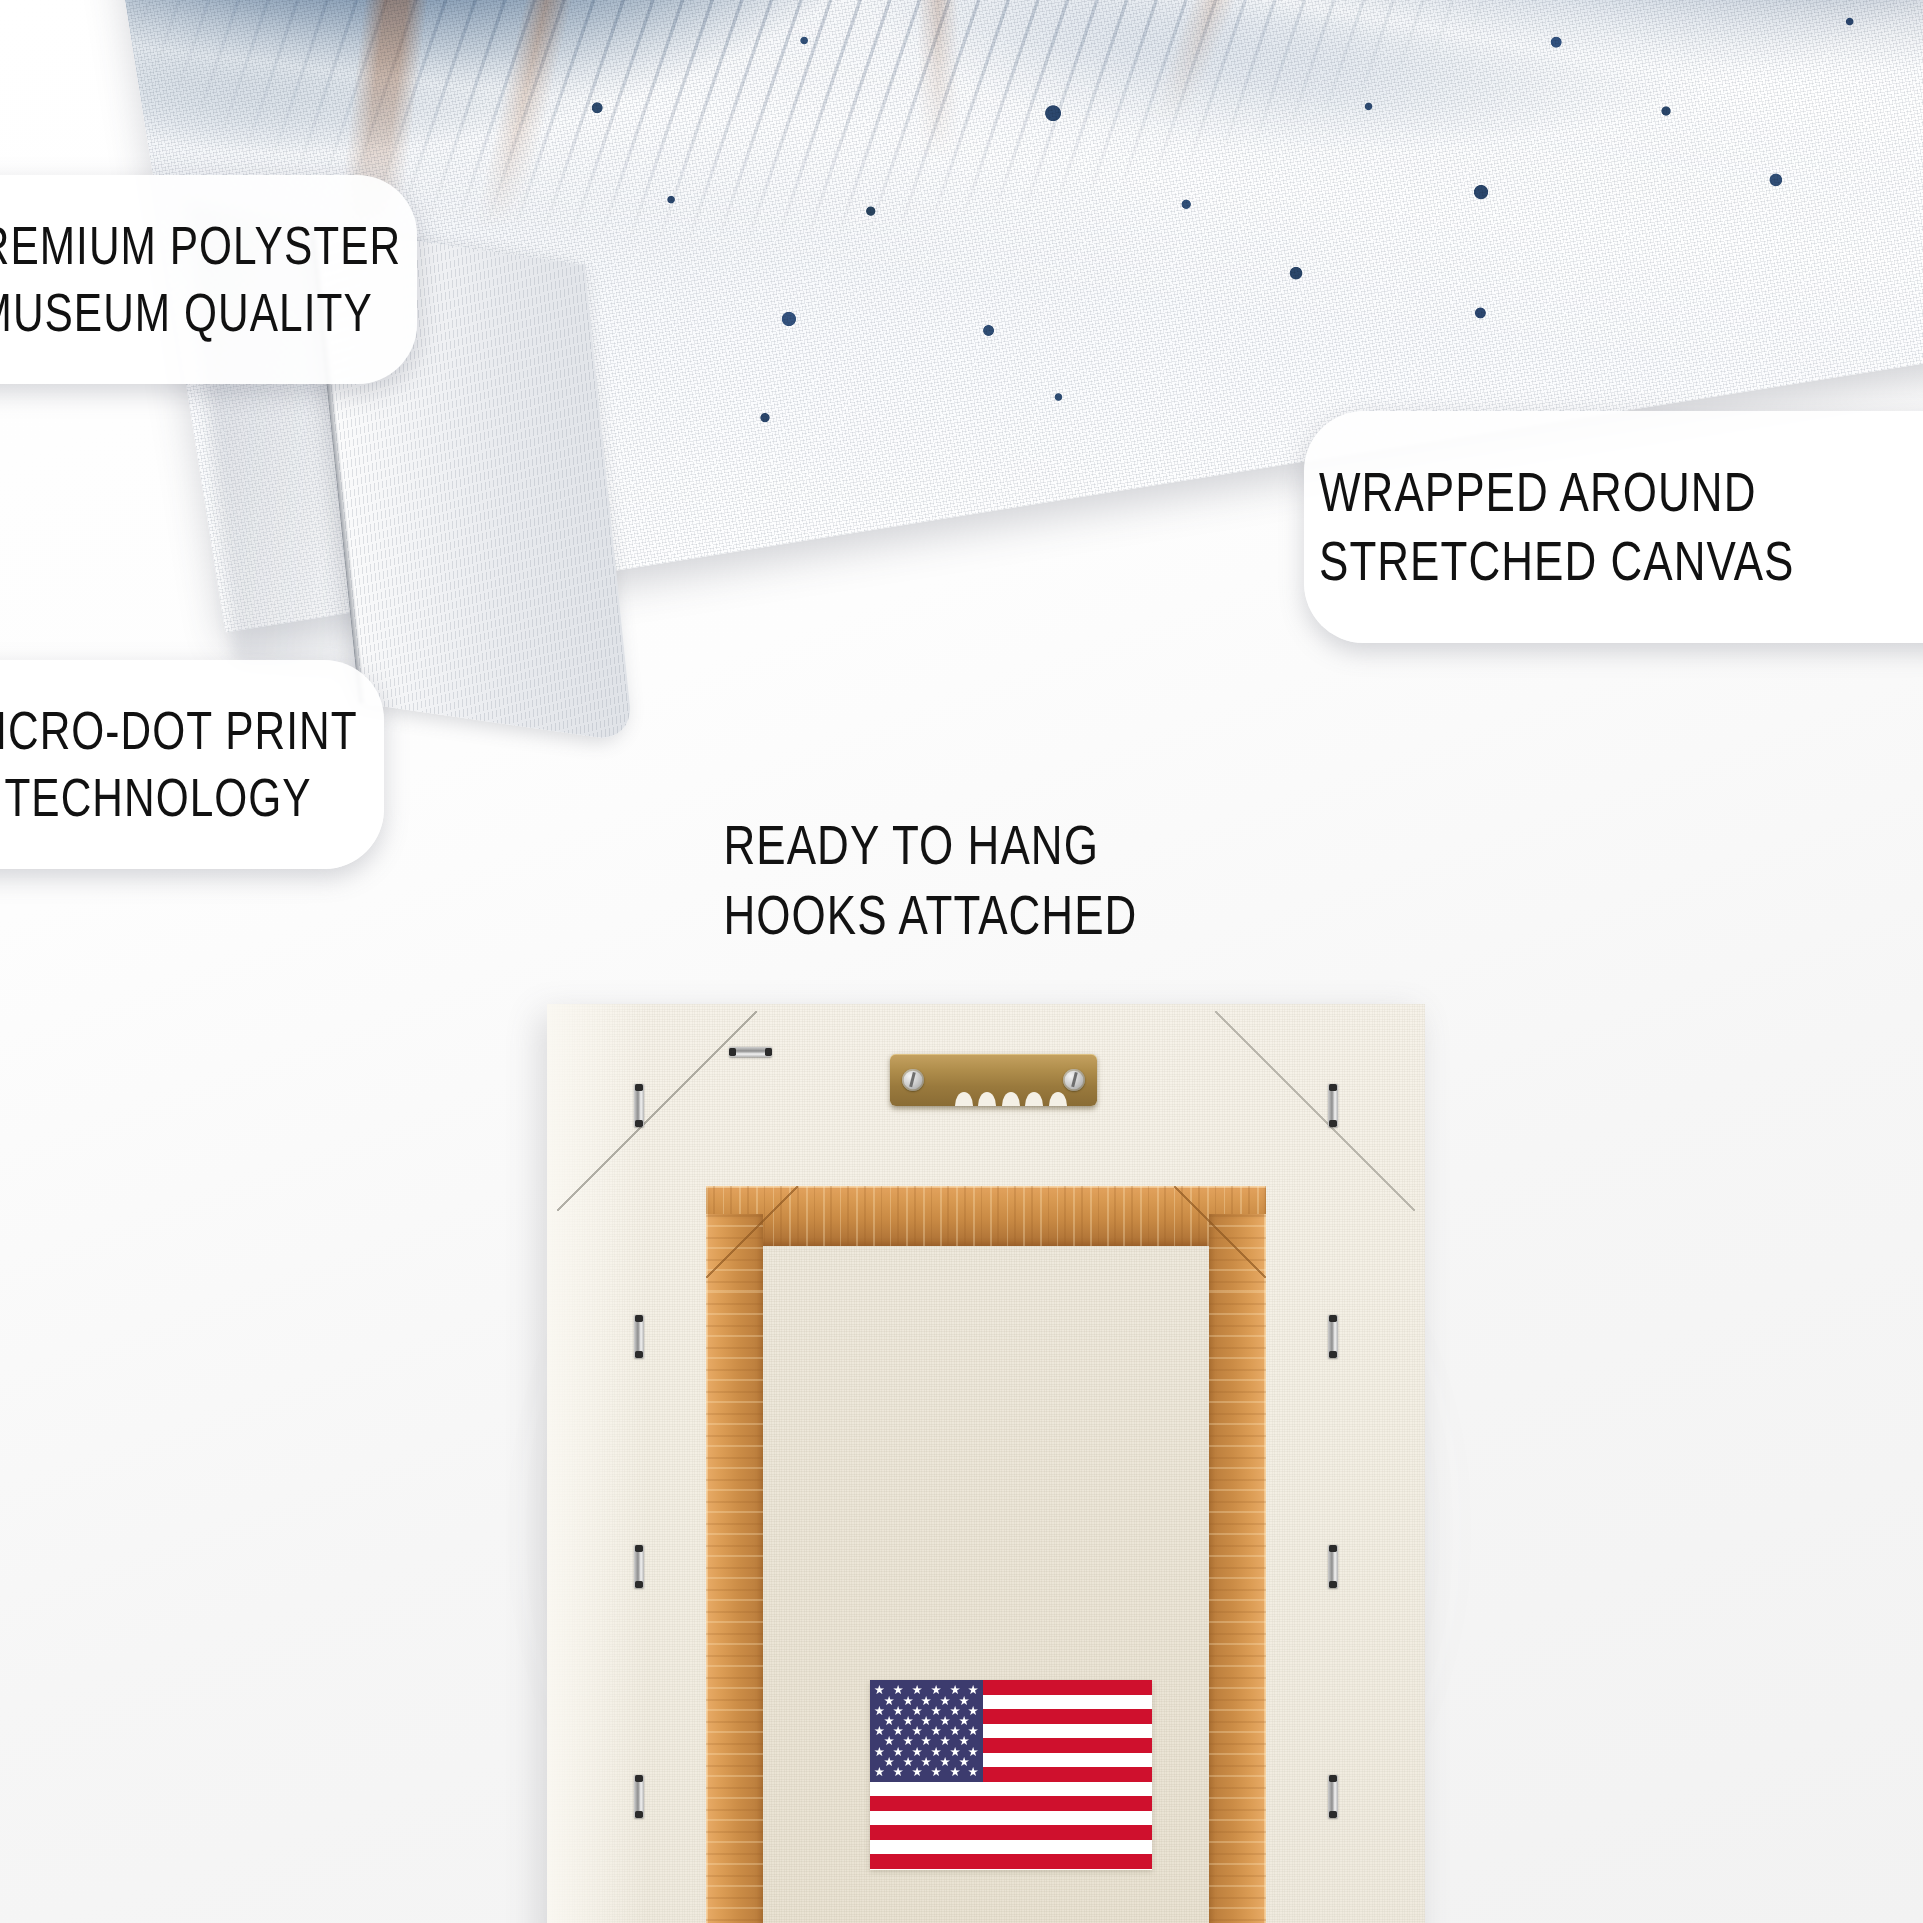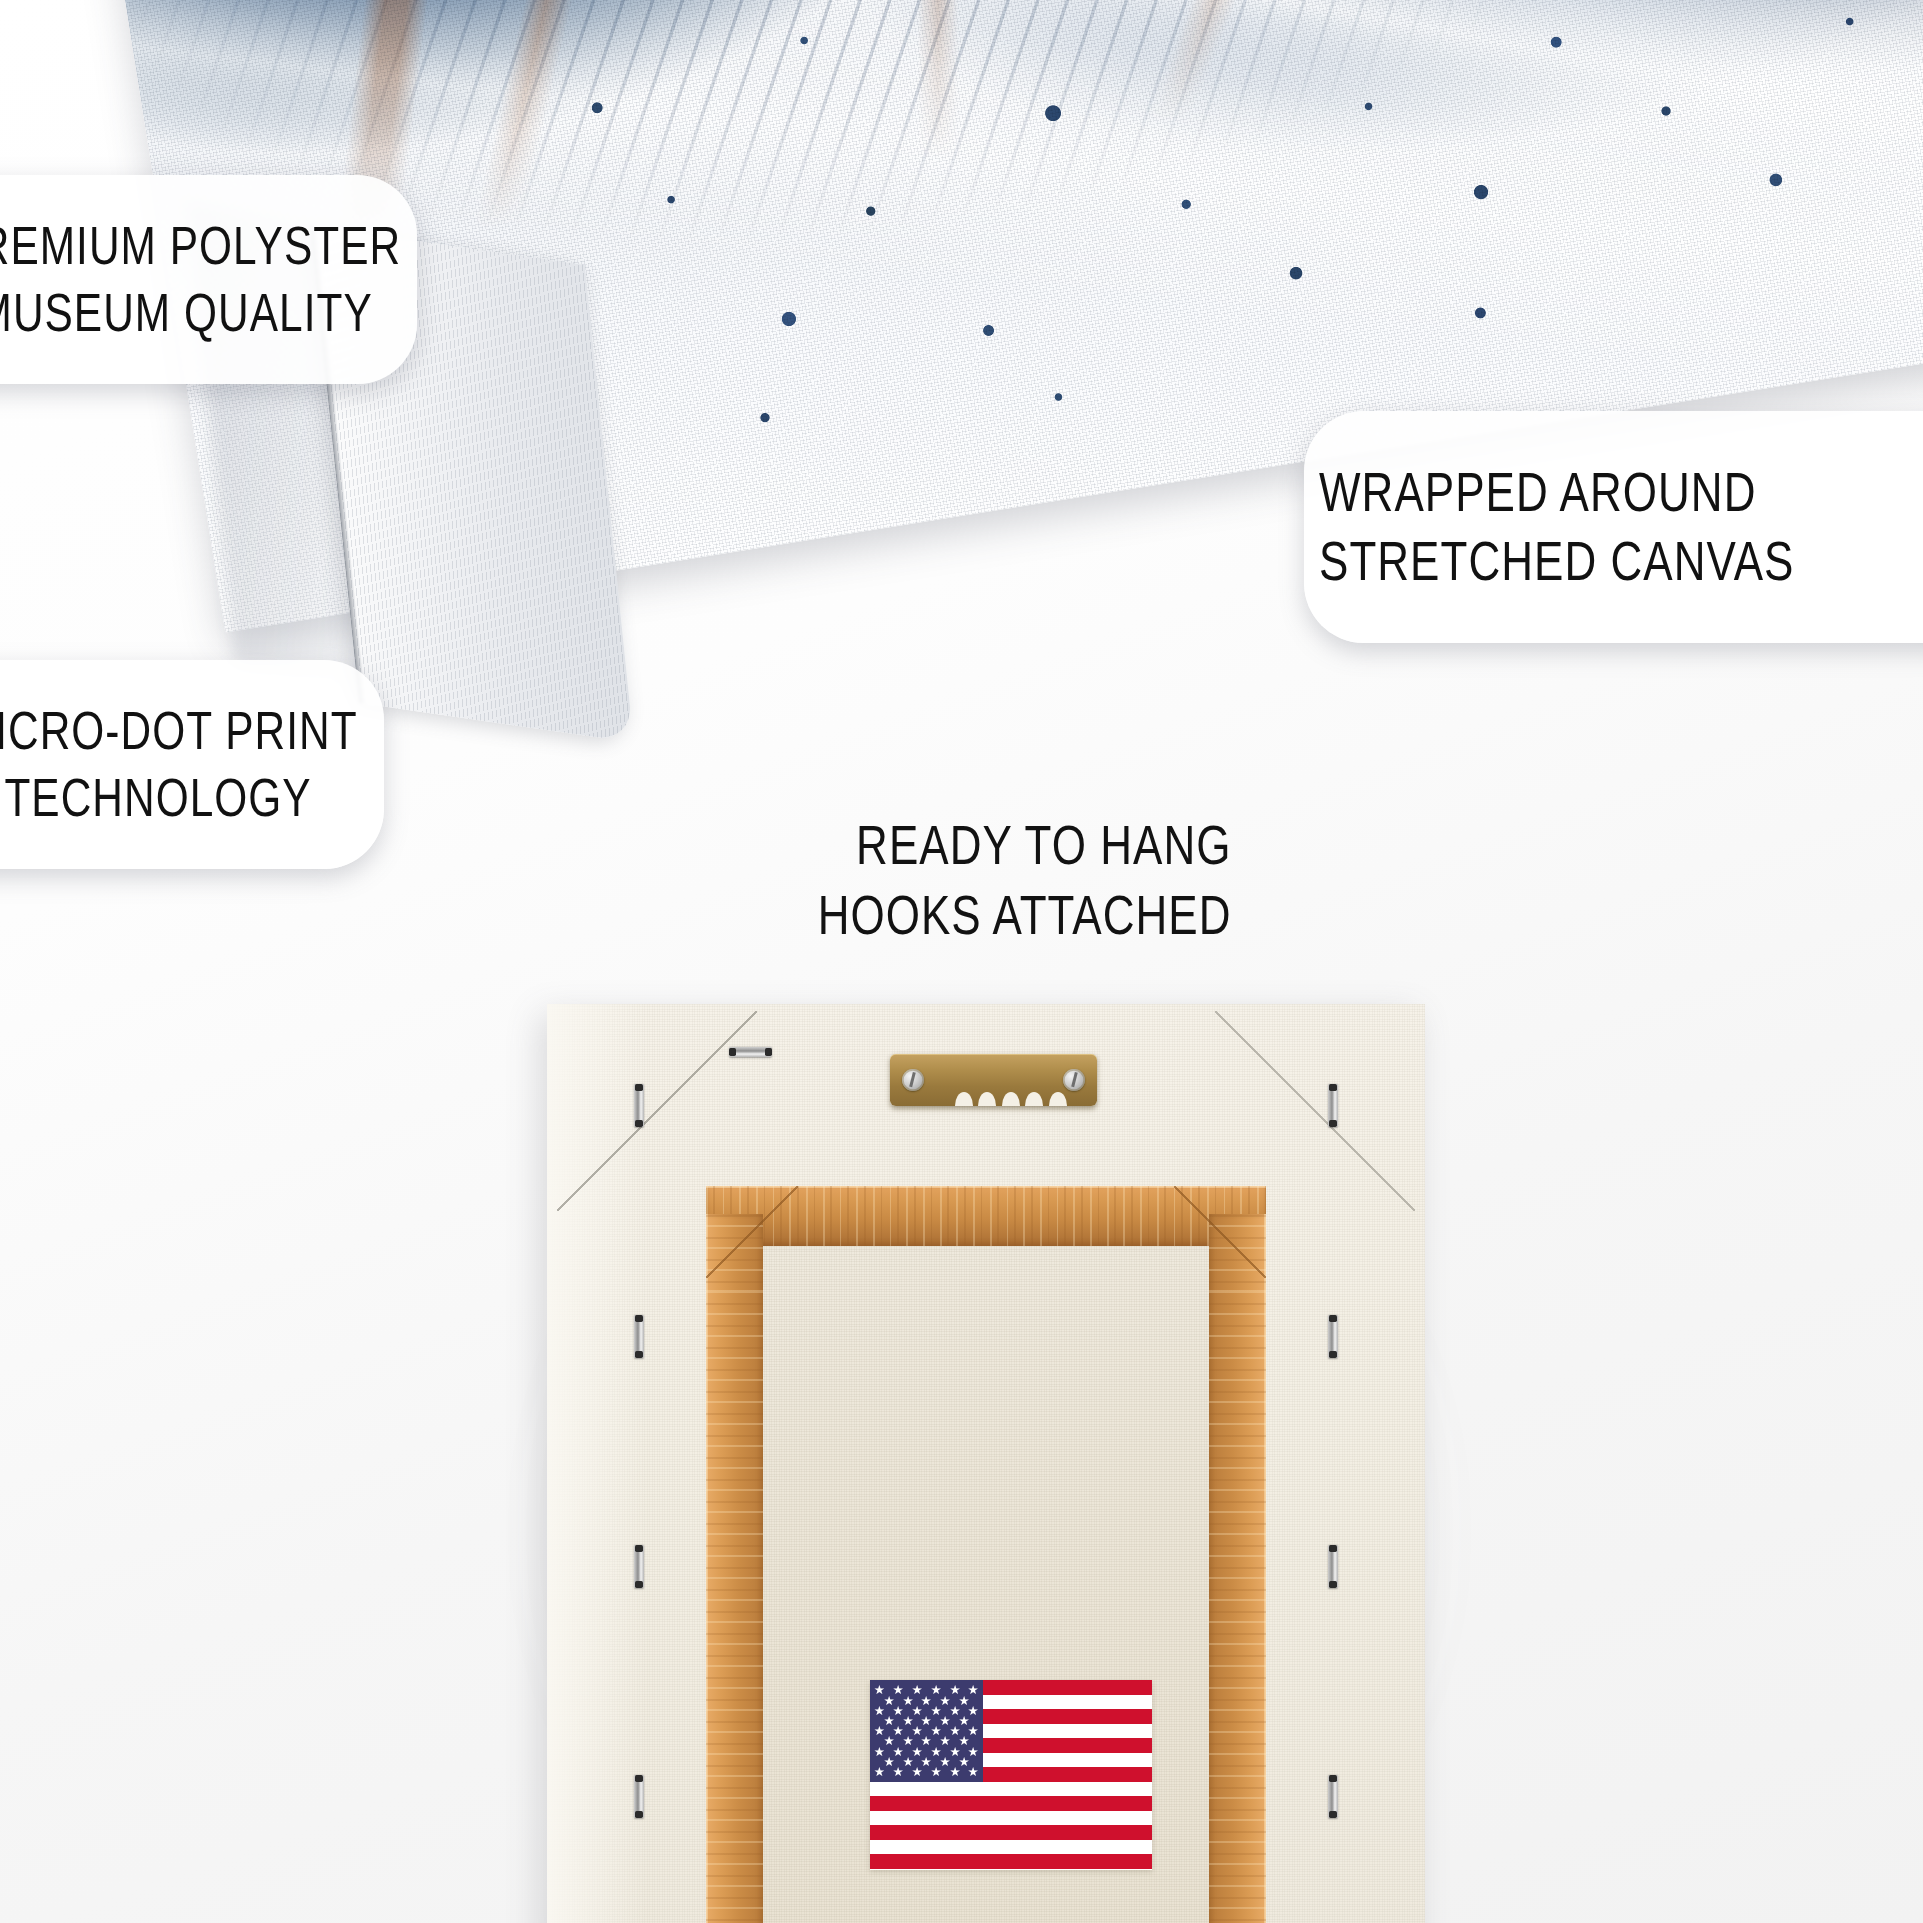--- a/index.html
+++ b/index.html
@@ -163,21 +163,21 @@
   .label-wrapped{
     left:1304px;top:411px;width:685px;height:232px;
     border-radius:60px;
     align-items:flex-start;padding-left:15px;box-sizing:border-box;
   }
   .label-wrapped .ln{font-size:55px;transform-origin:left center;}
 
   
   .caption-ready{
     position:absolute;left:660px;top:810px;width:635px;
-    text-align:right;
+    text-align:left;
   }
   .caption-ready .ln{
     color:#121212;font-size:55px;letter-spacing:1.3px;line-height:1.28;
     white-space:nowrap;transform:scaleX(.80);display:block;
   }
 
   
   .canvas-back{
     position:absolute;left:547px;top:1004px;width:878px;height:943px;
     background:linear-gradient(178deg,#f6f2e9 0%,#f3efe4 45%,#efeade 100%);

